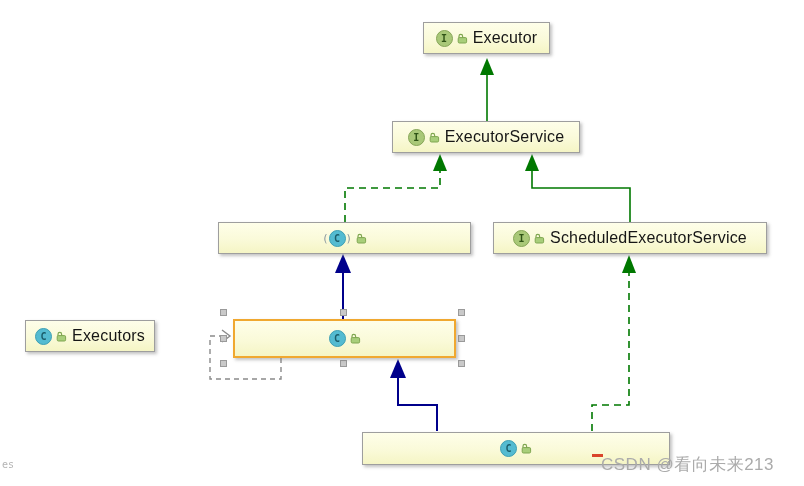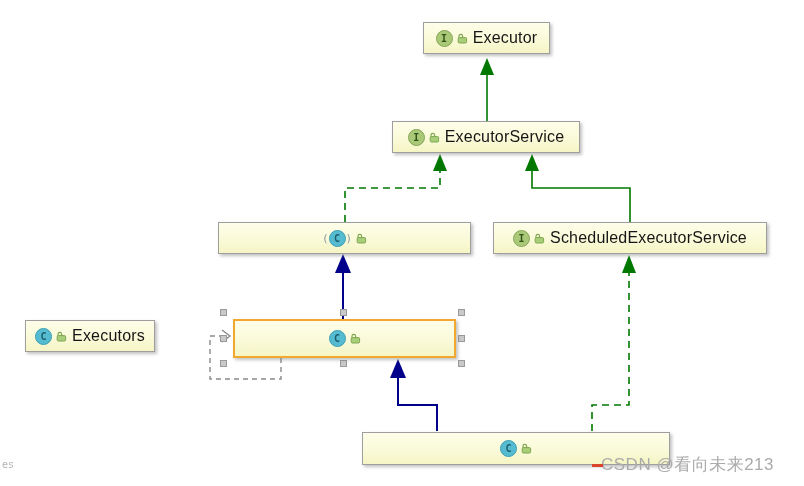--- a/index.html
+++ b/index.html
@@ -38,21 +38,21 @@
   .lockicon{flex:0 0 auto;display:inline-flex;margin-left:-1px;}
 
   .handle{
     position:absolute;width:7px;height:7px;
     background:#C9C9C9;border:1px solid #9A9A9A;box-sizing:border-box;
   }
 
   #watermark{
     position:absolute;left:592px;top:453px;z-index:10;
     font-size:17px;color:#ABABAB;letter-spacing:.5px;
-    display:flex;align-items:center;
+    display:flex;align-items:flex-start;
   }
   #watermark .wm-dash{
     display:inline-block;width:11px;height:3px;background:#D9442B;
     margin-right:-2px;position:relative;top:1px;
   }
   #corner-text{
     position:absolute;left:2px;top:459px;
     font-size:10px;color:#B4B4B4;font-family:"DejaVu Sans Mono",monospace;
   }
 </style>

